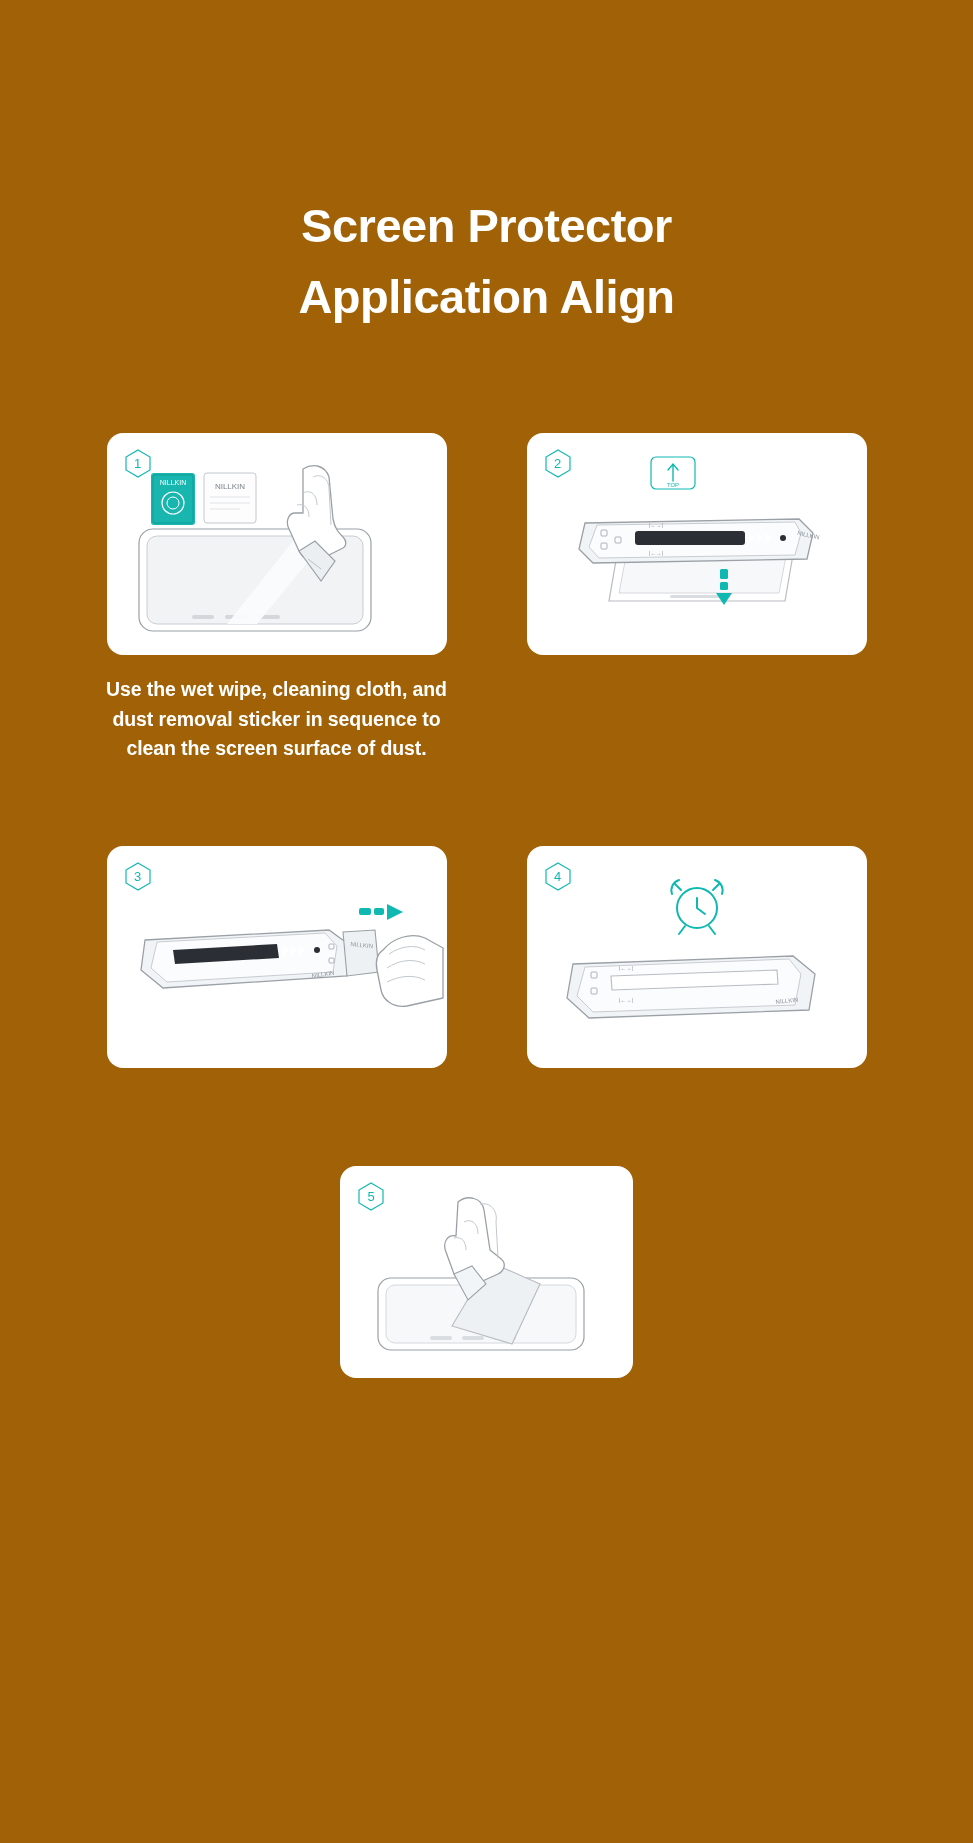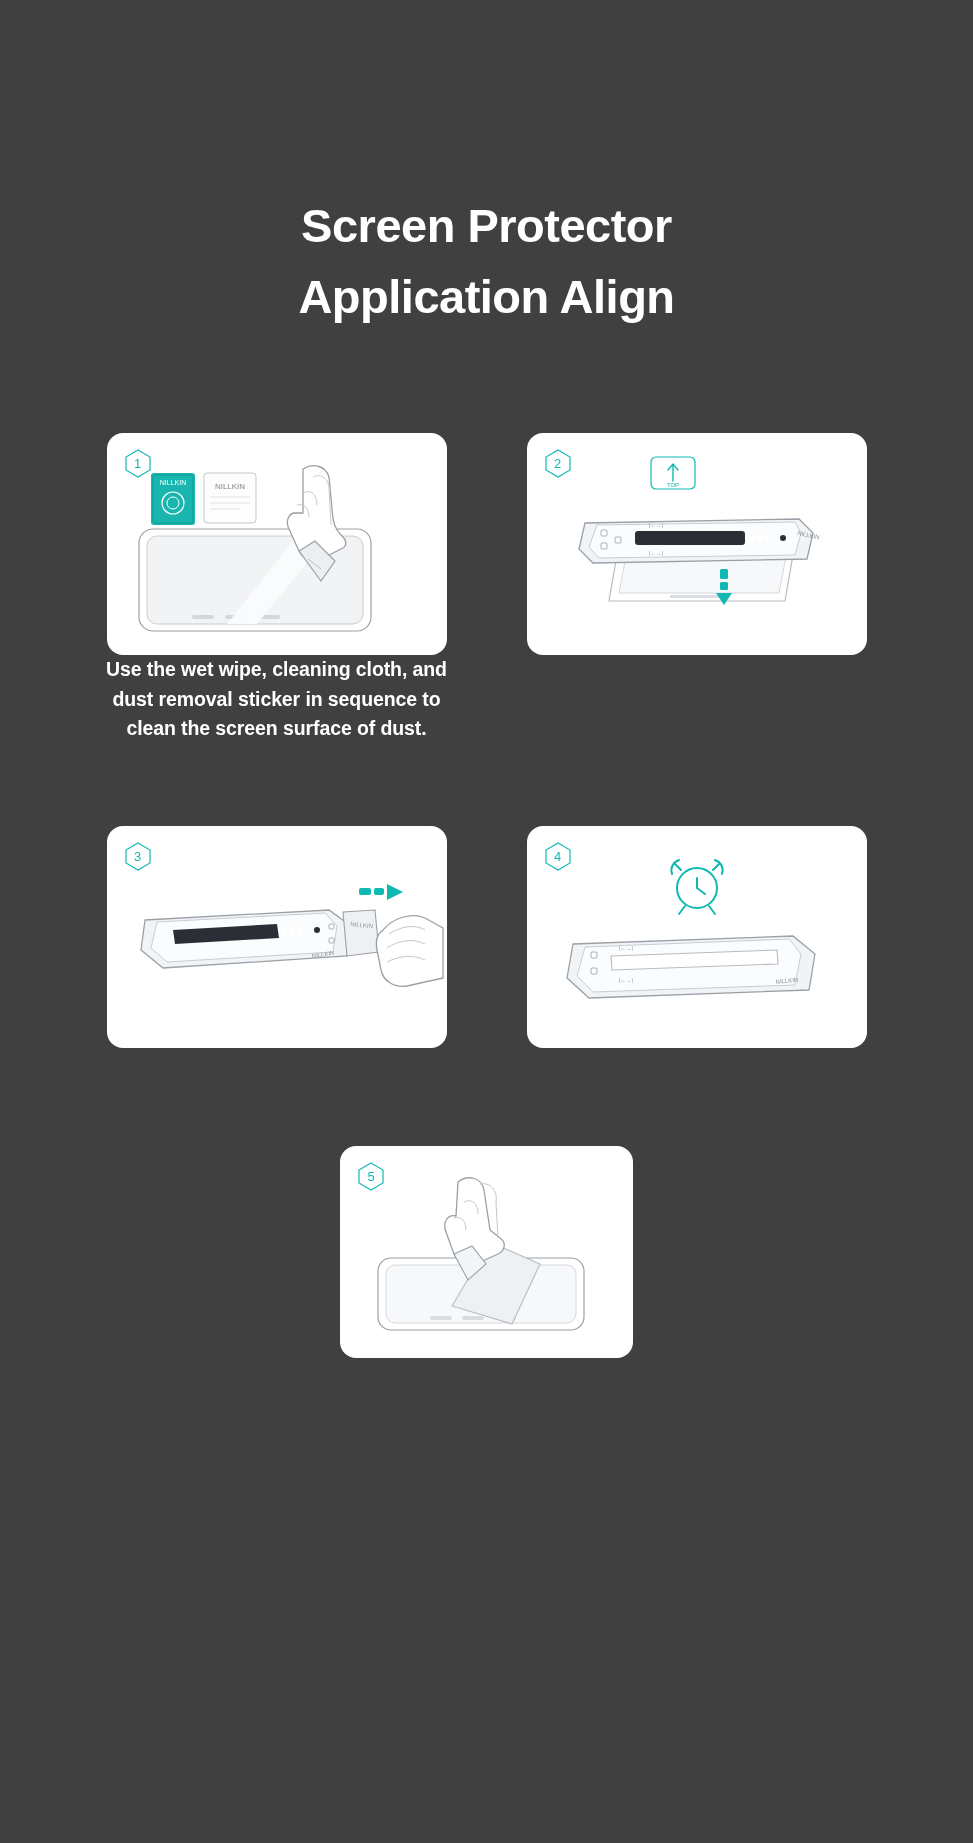--- a/index.html
+++ b/index.html
@@ -11,21 +11,21 @@
     width: 973px;
     height: 1843px;
     font-family: "Liberation Sans", sans-serif;
     color: #ffffff;
     overflow: hidden;
     position: relative;
   }
   .page {
     width: 973px;
     height: 1843px;
-    background: #404040;
+    background: #a16207;
     position: relative;
   }
 
   
   .title-block {
     padding-top: 190px;
     text-align: center;
   }
   .title-line {
     font-size: 47px;
@@ -72,20 +72,21 @@
     align-items: center;
     justify-content: center;
     font-size: 13px;
     color: #0fb9b1;
     font-family: "Liberation Sans", sans-serif;
   }
   .badge svg { position: absolute; top: 0; left: 0; }
   .badge span { position: relative; z-index: 2; }
 
   .caption {
+    margin-top: 20px;
     text-align: center;
     font-size: 19.5px;
     font-weight: bold;
     line-height: 1.52;
     color: #ffffff;
     width: 352px;
     letter-spacing: -0.1px;
   }
 
   

